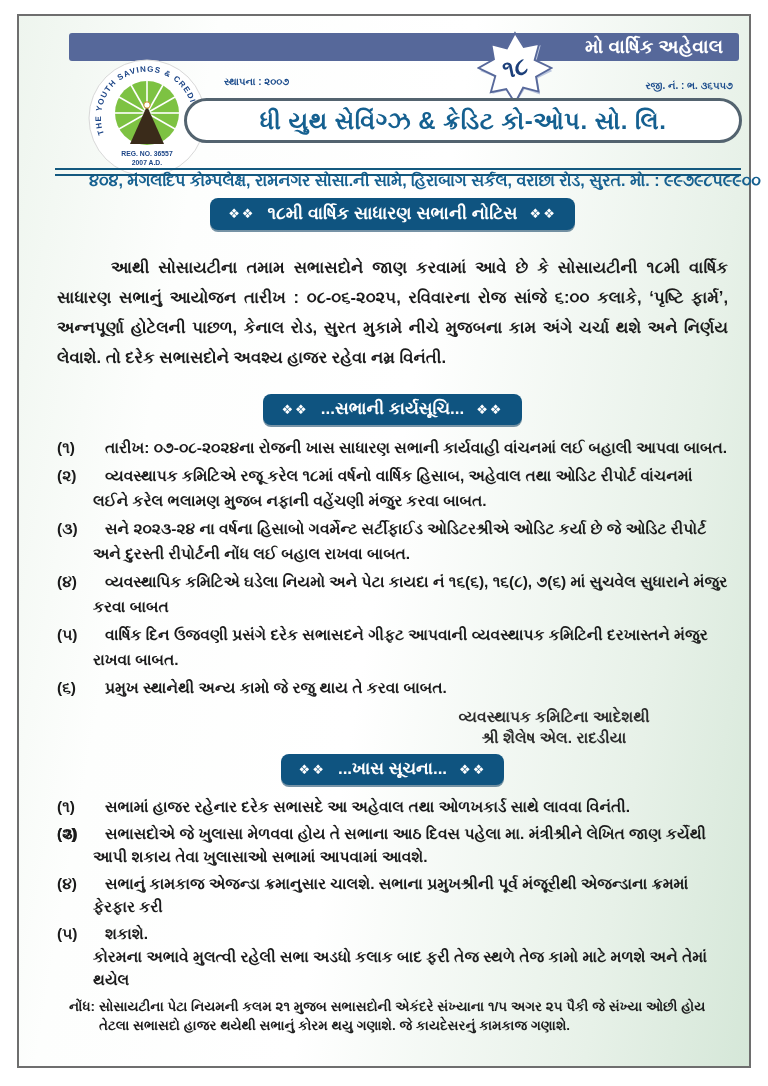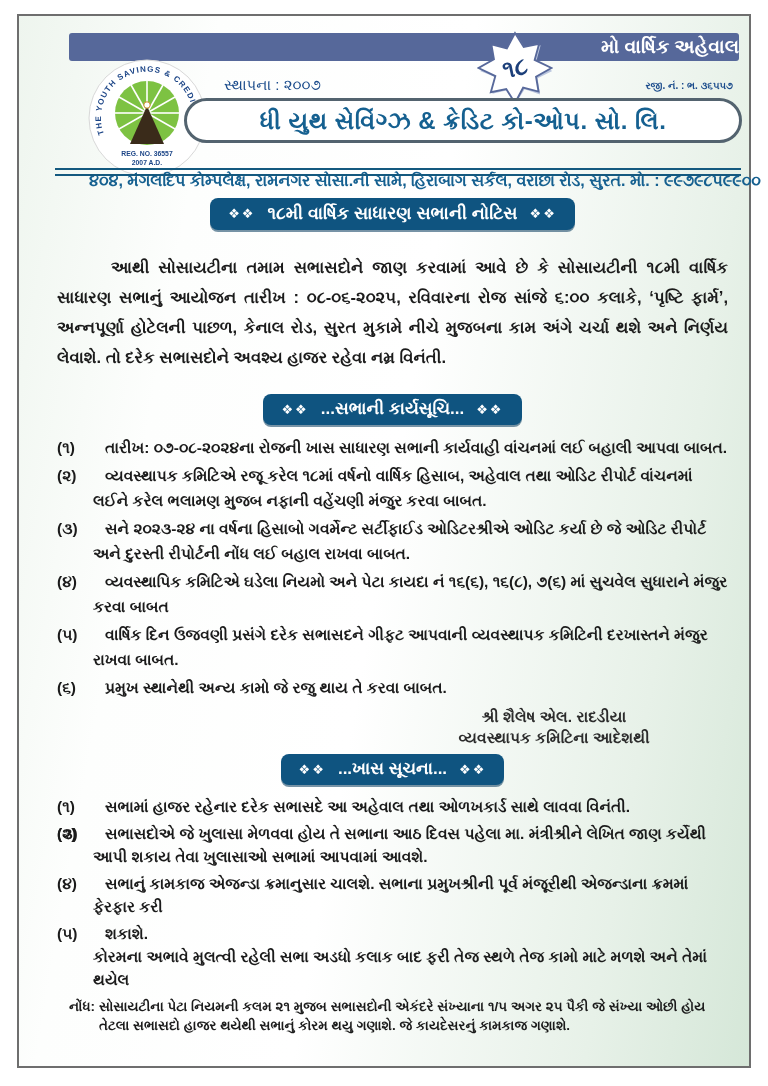--- a/index.html
+++ b/index.html
@@ -12,32 +12,32 @@
     position:absolute; left:17px; top:14px; width:734px; height:1054px;
     border:2px solid #6e6e6e;
     background: linear-gradient(100deg, #eef5ee 0%, #fdfefd 22%, #ffffff 50%, #e7f1e8 82%, #d5e7d8 100%);
   }
   
   .header { position:relative; height:162px; }
   .banner-bar {
     position:absolute; left:50px; top:17px; width:670px; height:28px;
     background:#56689a; border-radius:3px;
     color:#ffffff; font-weight:bold; font-size:19px; line-height:28px;
-    text-align:right; padding-right:0;
+    text-align:right; padding-right:16px;
   }
   .starburst { position:absolute; left:458px; top:14px; width:76px; height:76px; }
   .starburst svg { width:100%; height:100%; display:block; }
   .starburst .num {
     position:absolute; left:0; top:0; width:100%; height:100%;
     display:flex; align-items:center; justify-content:center;
     font-size:24px; font-weight:bold; color:#1c3f7a; transform:rotate(-12deg);
   }
   .established {
     position:absolute; left:205px; top:60px;
-    font-size:15px; font-weight:normal; color:#1b4c8c;
+    font-size:10px; font-weight:bold; color:#1b4c8c;
   }
   .reg-no {
     position:absolute; right:16px; top:64px;
     font-size:10px; font-weight:bold; color:#1b4c8c;
   }
   .logo { position:absolute; left:66px; top:42px; width:124px; height:120px; }
   .logo svg { width:100%; height:100%; display:block; }
   .org-pill {
     position:absolute; left:165px; top:82px; width:558px; height:45px;
     background:#ffffff; border:3px solid #53636f; border-radius:24px;
@@ -178,22 +178,22 @@
         <span class="num">(૫)</span>
         <span class="item-text">વાર્ષિક દિન ઉજવણી પ્રસંગે દરેક સભાસદને ગીફટ આપવાની વ્યવસ્થાપક કમિટિની દરખાસ્તને મંજુર રાખવા બાબત.</span>
       </div>
       <div class="li">
         <span class="num">(૬)</span>
         <span class="item-text">પ્રમુખ સ્થાનેથી અન્ય કામો જે રજુ થાય તે કરવા બાબત.</span>
       </div>
     </div>
 
     <div class="signature">
+      <div>વ્યવસ્થાપક કમિટિના આદેશથી</div>
       <div>શ્રી શૈલેષ એલ. રાદડીયા</div>
-      <div>વ્યવસ્થાપક કમિટિના આદેશથી</div>
     </div>
 
     <div class="pill pill-sm">
       <span class="orn">❖❖</span>
       <span>...ખાસ સૂચના...</span>
       <span class="orn">❖❖</span>
     </div>
 
     <div class="list special">
       <div class="li">

